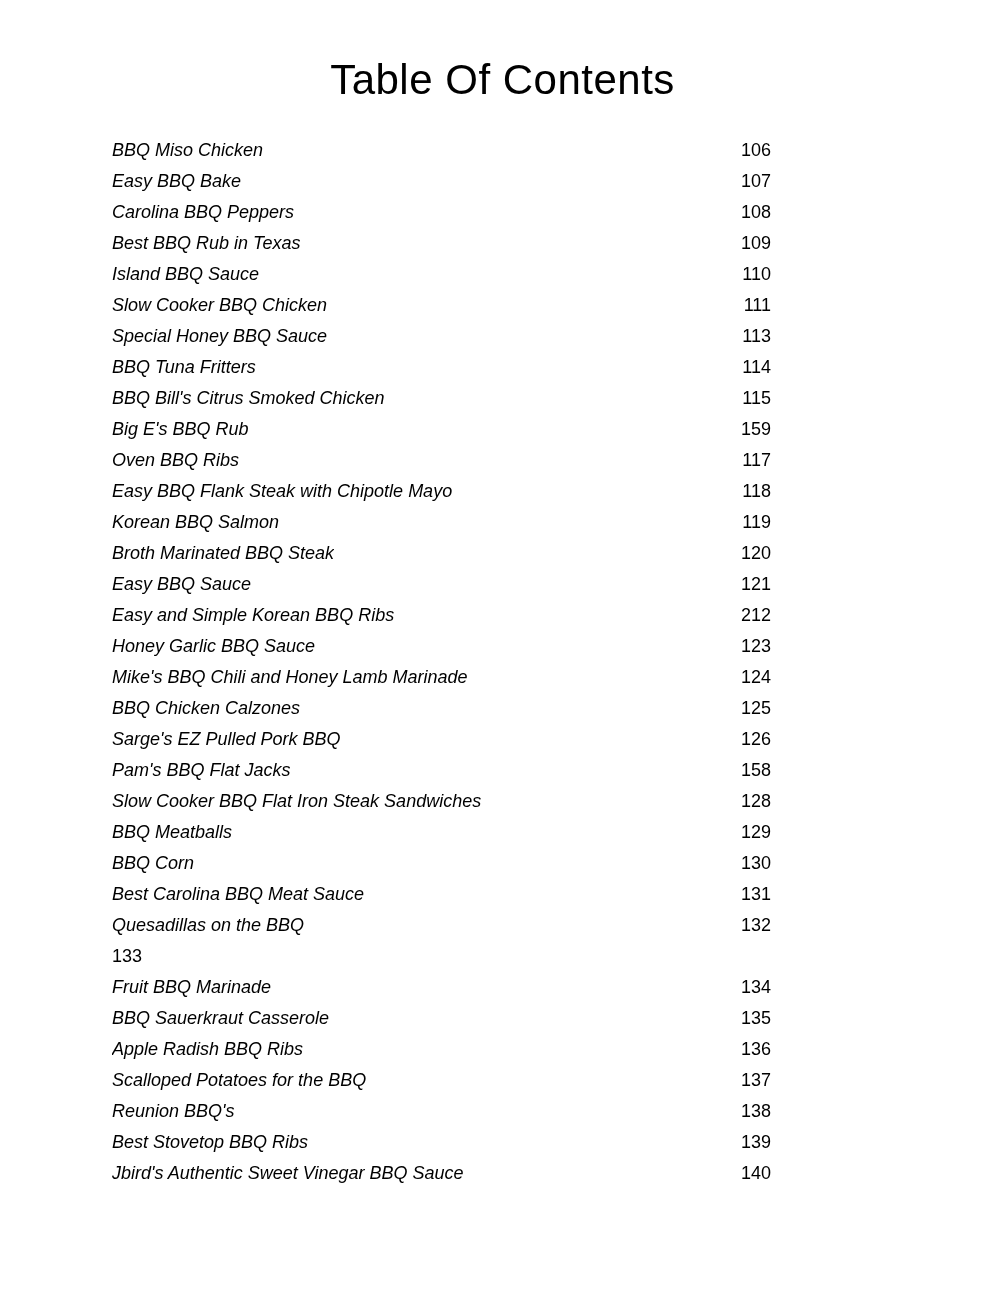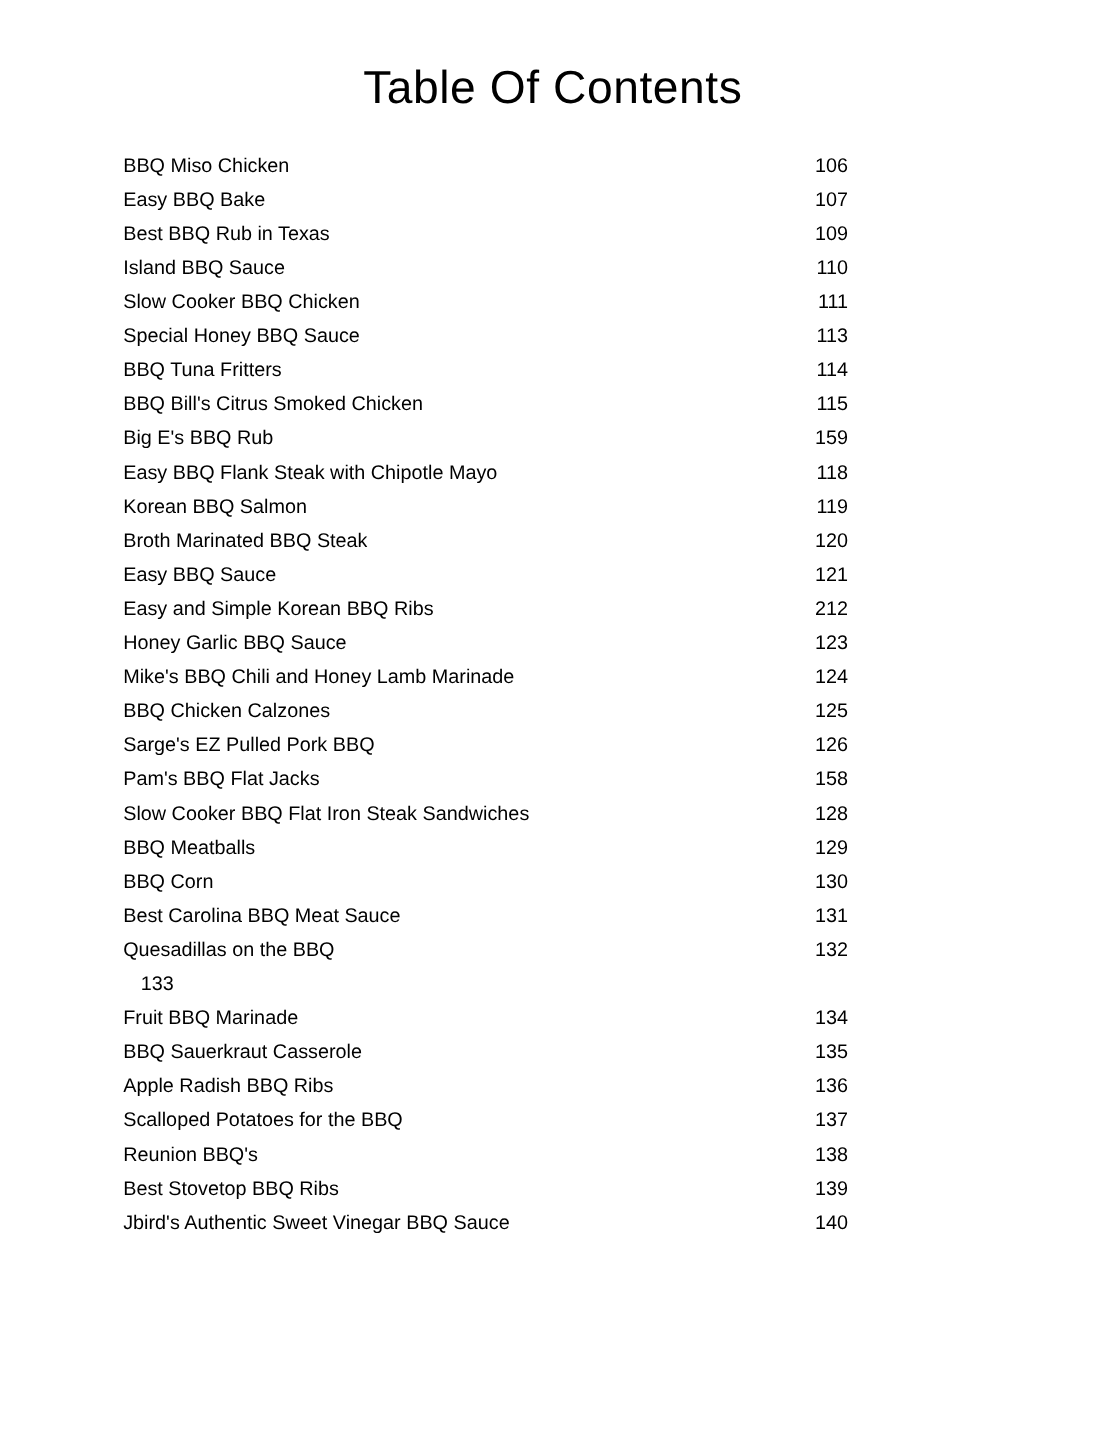--- a/index.html
+++ b/index.html
@@ -38,44 +38,48 @@
     display: flex;
     justify-content: space-between;
     align-items: baseline;
     height: 31px;
     line-height: 31px;
     font-size: 18px;
   }
   .toc-entry-title {
     white-space: nowrap;
     overflow: hidden;
+    font-style: italic;
   }
   .toc-entry-page {
     white-space: nowrap;
     text-align: right;
-    margin-left: 16px;
   }
 </style>
 </head>
 <body>
 
 <div class="doc-page">
   <h1 class="doc-title">Table Of Contents</h1>
 
   <div class="toc-list" id="toc-list">
   <div class="toc-row">
     <span class="toc-entry-title">BBQ Miso Chicken</span>
     <span class="toc-entry-page">106</span>
   </div>
 
   <div class="toc-row">
     <span class="toc-entry-title">Easy BBQ Bake</span>
     <span class="toc-entry-page">107</span>
   </div>
 
+  <div class="toc-row">
+    <span class="toc-entry-title">Carolina BBQ Peppers</span>
+    <span class="toc-entry-page">108</span>
+  </div>
 
   <div class="toc-row">
     <span class="toc-entry-title">Best BBQ Rub in Texas</span>
     <span class="toc-entry-page">109</span>
   </div>
 
   <div class="toc-row">
     <span class="toc-entry-title">Island BBQ Sauce</span>
     <span class="toc-entry-page">110</span>
   </div>
@@ -99,20 +103,24 @@
   <div class="toc-row">
     <span class="toc-entry-title">BBQ Bill's Citrus Smoked Chicken</span>
     <span class="toc-entry-page">115</span>
   </div>
 
   <div class="toc-row">
     <span class="toc-entry-title">Big E's BBQ Rub</span>
     <span class="toc-entry-page">159</span>
   </div>
 
+  <div class="toc-row">
+    <span class="toc-entry-title">Oven BBQ Ribs</span>
+    <span class="toc-entry-page">117</span>
+  </div>
 
   <div class="toc-row">
     <span class="toc-entry-title">Easy BBQ Flank Steak with Chipotle Mayo</span>
     <span class="toc-entry-page">118</span>
   </div>
 
   <div class="toc-row">
     <span class="toc-entry-title">Korean BBQ Salmon</span>
     <span class="toc-entry-page">119</span>
   </div>

